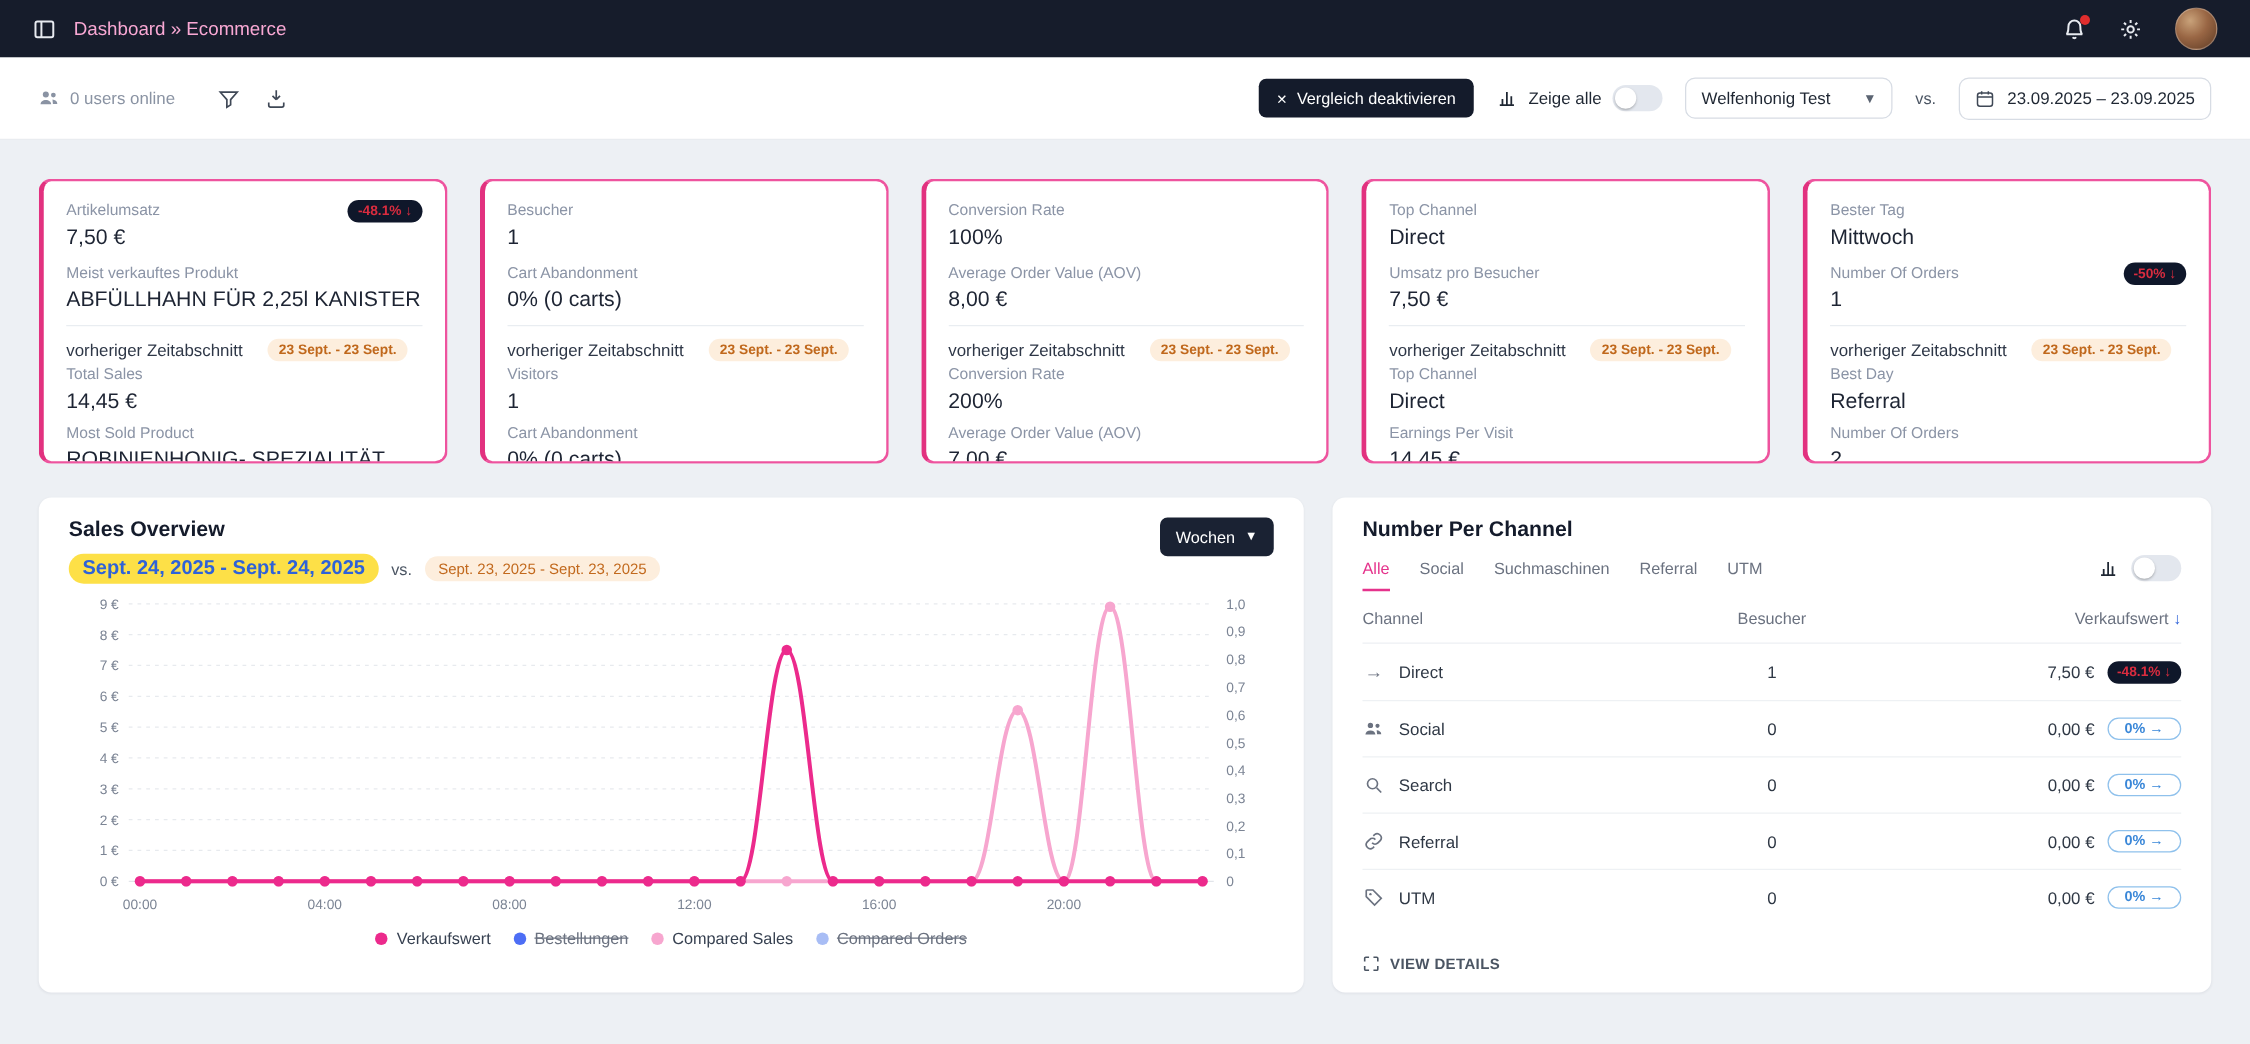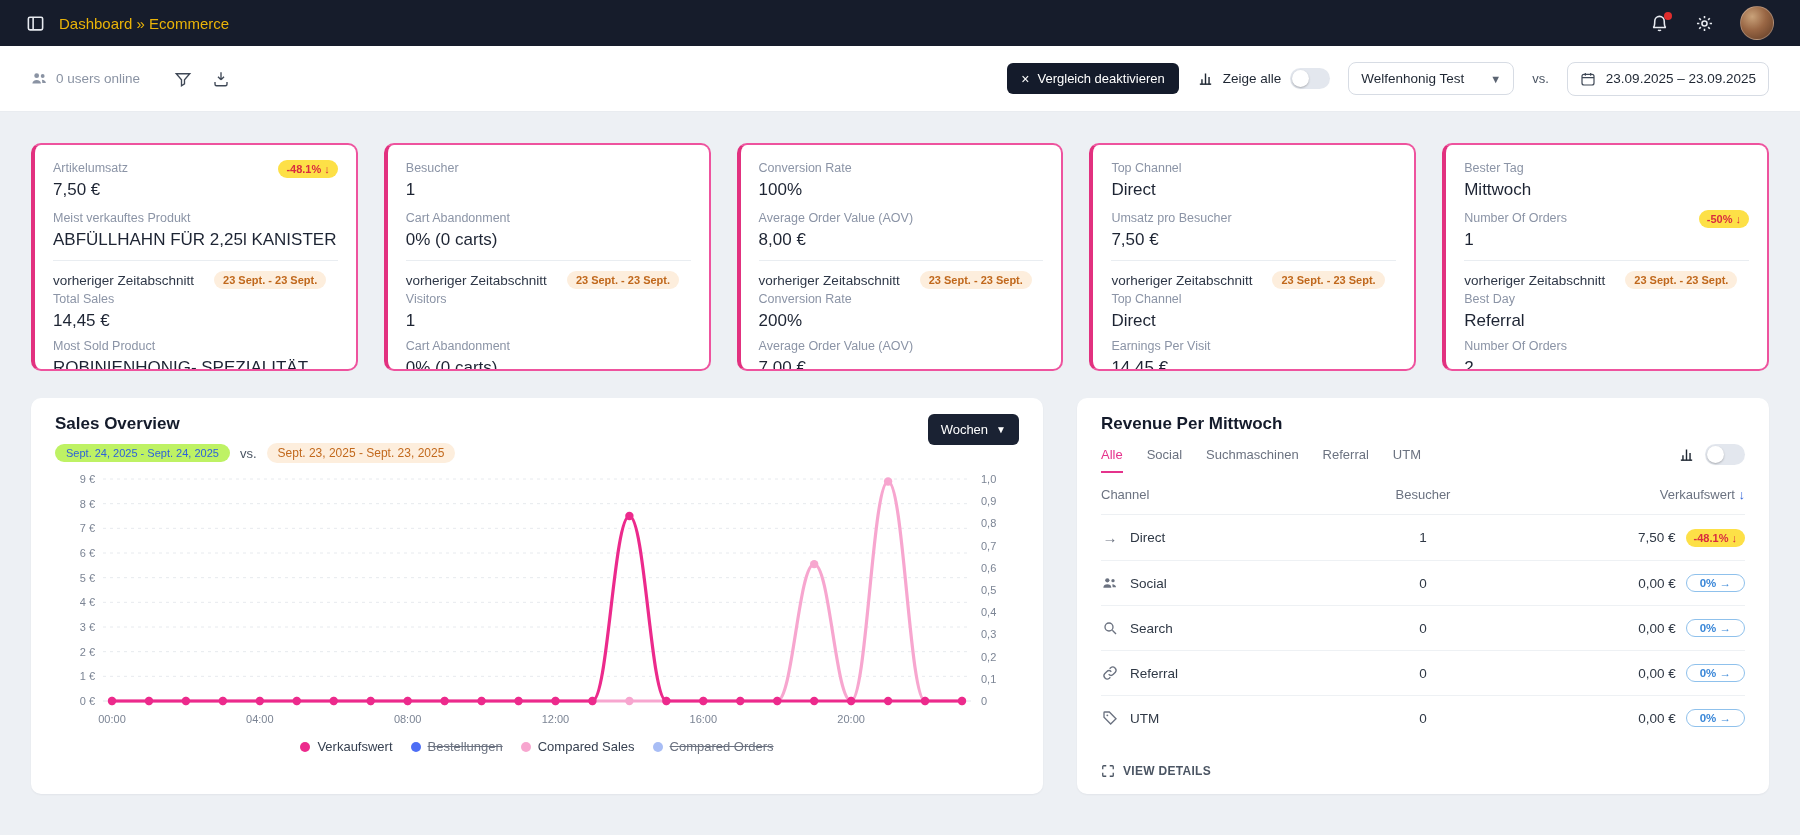--- a/index.html
+++ b/index.html
@@ -5,21 +5,21 @@
   * { box-sizing: border-box; margin: 0; padding: 0; }
   html,body { width:1800px; height:835px; }
   body {
     font-family: "Liberation Sans", sans-serif;
     background:#edf0f4; color:#1f2733; overflow:hidden;
   }
   svg { display:block; }
 
   
   .navbar { height:46px; background:#161c2b; display:flex; align-items:center; padding:0 26px; gap:14px; }
-  .navbar .crumb { color:#eab308; font-size:15px; }
+  .navbar .crumb { color:#f9a8d4; font-size:15px; }
   .nav-right { margin-left:auto; display:flex; align-items:center; gap:26px; }
   .nav-icon { position:relative; color:#e7eaf0; display:flex; cursor:pointer; }
   .nav-icon .dot { position:absolute; top:-2px; right:-3px; width:8px; height:8px; border-radius:50%; background:#e02d2d; }
   .avatar { width:34px; height:34px; border-radius:50%;
     background: radial-gradient(circle at 35% 30%, #c9a27a 0%, #996644 45%, #5d3a24 100%);
     border:1px solid rgba(255,255,255,.25); }
 
   
   .toolbar { height:66px; background:#fff; border-bottom:1px solid #e9ecf0; display:flex; align-items:center; padding:0 31px; gap:20px; }
   .users { display:flex; align-items:center; gap:8px; color:#8a93a3; font-size:13.5px; }
@@ -33,37 +33,37 @@
   .select, .datefield { background:#fff; border:1px solid #d7dce4; border-radius:8px; padding:8px 12px; font-size:13.5px; color:#1f2733; display:flex; align-items:center; gap:10px; cursor:pointer; white-space:nowrap; }
   .select .caret { color:#5b6472; font-size:11px; margin-left:16px; }
   .vs { font-size:13px; color:#4b5563; }
 
   
   .cards { display:flex; gap:26px; margin:31px 31px 0; }
   .card { flex:1; height:228px; background:#fff; border:2px solid #ee539e; border-left:4px solid #e2317f; border-radius:10px; padding:13px 18px 12px; overflow:hidden; }
   .kpi-row { display:flex; justify-content:space-between; align-items:center; }
   .kpi-label { font-size:12.5px; color:#8b94a6; margin:3px 0 5px; white-space:nowrap; }
   .kpi-value { font-size:17px; color:#1d2433; margin-bottom:8px; white-space:nowrap; overflow:hidden; text-overflow:ellipsis; }
-  .badge-red { background:#fde047; color:#d92c3f; font-size:11px; font-weight:bold; padding:3px 8px; border-radius:10px; white-space:nowrap; }
+  .badge-red { background:#0f172a; color:#d92c3f; font-size:11px; font-weight:bold; padding:3px 8px; border-radius:10px; white-space:nowrap; }
   .badge-red:empty { display:none; }
   .badge-amber { background:#fdeedd; color:#c0681c; font-size:11px; font-weight:bold; padding:3px 9px; border-radius:10px; white-space:nowrap; }
   .divider { height:1px; background:#e9edf1; margin:10px 0; }
   .prev-row { display:flex; align-items:center; margin-bottom:3px;gap:20px; }
   .prev-label { font-size:13.5px; color:#2e3747; font-weight:500; }
 
   
-  .bottom { display:flex; gap:34px; margin:27px 31px 0; }
+  .bottom { display:flex; gap:23px; margin:27px 31px 0; }
   .panel { background:#fff; border-radius:10px; box-shadow:0 1px 2px rgba(16,24,40,.05); height:396px; padding:16px 24px; }
   .panel.sales { width:1012px; flex:none; display:flex; flex-direction:column; }
   .panel.revenue { flex:1; display:flex; flex-direction:column; }
 
   .sales-head { display:flex; justify-content:space-between; align-items:flex-start; }
   .panel-title { font-size:17px; font-weight:600; color:#141b2b; }
   .sales-badges { display:flex; align-items:center; gap:10px; margin-top:9px; }
-  .badge-blue { background:#bef264; color:#2e62d9; font-size:11px; padding:3px 11px; border-radius:12px; white-space:nowrap; }
+  .badge-blue { background:#fde047; color:#2e62d9; font-size:16px; padding:3px 11px; border-radius:12px; white-space:nowrap;font-weight:bold; }
   .badge-orange { background:#fdeedd; color:#c2691d; font-size:12px; padding:3px 11px; border-radius:12px; white-space:nowrap; }
   .btn-wochen { background:#1a2233; color:#fff; border:none; border-radius:6px; padding:8px 13px; font-size:13px; display:flex; align-items:center; gap:8px; cursor:pointer; }
   .btn-wochen .caret { font-size:10px; }
   #sales-chart { margin-top:4px; }
   #sales-chart text { font-family:"Liberation Sans", sans-serif; }
   .legend { display:flex; justify-content:center; align-items:center; gap:18px; margin-top:4px; font-size:13px; color:#374151; }
   .legend .item { display:flex; align-items:center; gap:7px; cursor:pointer; }
   .legend .dot { width:10px; height:10px; border-radius:50%; flex:none; }
   .legend .item.disabled .lbl { color:#6b7280; text-decoration:line-through; }
 
@@ -394,21 +394,21 @@
           <span class="lbl">Compared Sales</span>
         </span>
         <span class="item disabled">
           <span class="dot" style="background: rgb(168, 189, 245);"></span>
           <span class="lbl">Compared Orders</span>
         </span>
       </div>
   </div>
 
   <div class="panel revenue">
-    <div class="panel-title">Revenue Per Mittwoch</div>
+    <div class="panel-title">Number Per Channel</div>
     <div class="rev-toprow">
       <div class="tabs">
         <span class="tab active">Alle</span>
         <span class="tab">Social</span>
         <span class="tab">Suchmaschinen</span>
         <span class="tab">Referral</span>
         <span class="tab">UTM</span>
       </div>
       <div class="rev-controls">
         <span style="display:flex">

